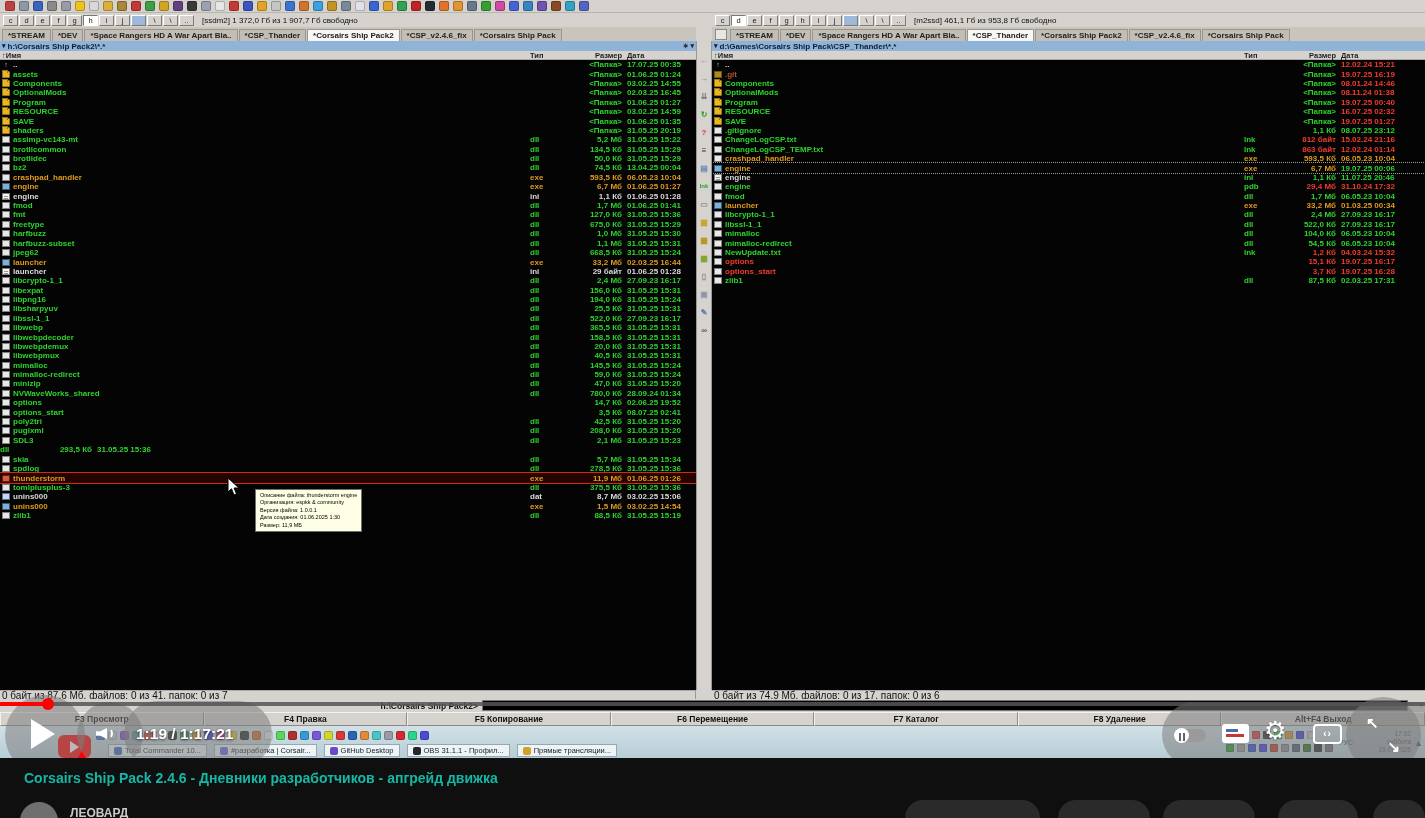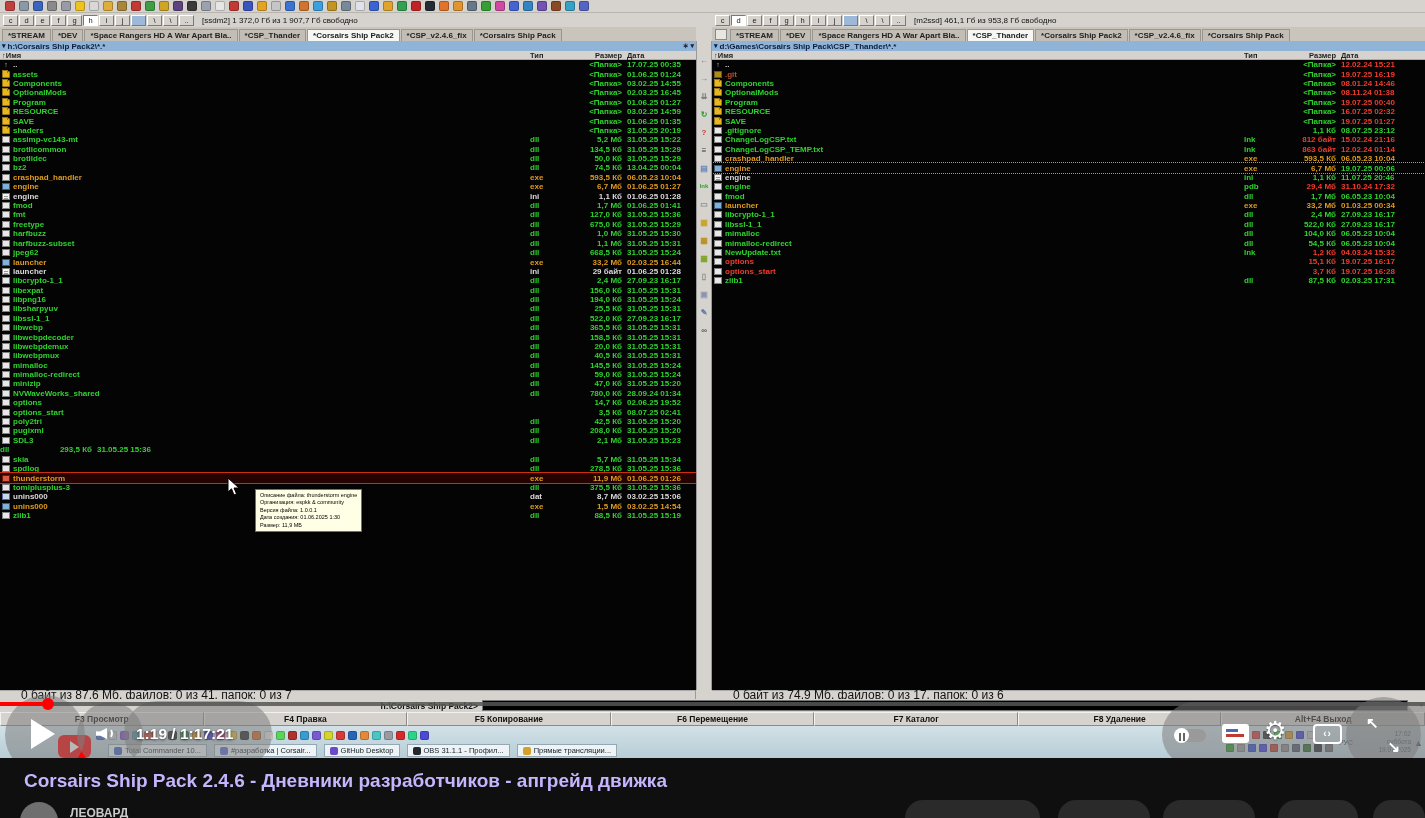--- a/index.html
+++ b/index.html
@@ -62,22 +62,22 @@
   .ic.file{background:#e8e8e8;border:1px solid #808080;}
   .ic.ini{background:#f4f4f4;border:1px solid #808080;}
   .ic.ini:before{content:"";position:absolute;left:1px;top:2px;width:4px;height:1px;background:#999;box-shadow:0 2px 0 #999;}
   .ic.exe{background:#7fb0d8;border:1px solid #3a5a7a;}
   .ic.exe-red{background:#d85a40;border:1px solid #701808;}
   .ic.dat{background:#c8d8f0;border:1px solid #5868a0;}
   .ic.up{border:none;color:#cfcfcf;font-size:7px;line-height:7px;text-align:center;}
   #midbar{position:absolute;left:696px;top:41px;width:16px;height:649px;background:#d6d3ce;
           border-left:1px solid #999;border-right:1px solid #999;display:flex;flex-direction:column;align-items:center;padding-top:14px;}
   .mi{width:13px;height:11px;margin-bottom:7px;font-size:8px;font-weight:bold;text-align:center;line-height:11px;flex:none;}
-  .statusbar{position:absolute;top:690px;height:9px;background:#d6d3ce;font-size:12px;color:#111;
-             padding-left:21px;border-top:1px solid #aaa;line-height:9px;}
+  .statusbar{position:absolute;top:690px;height:9px;background:#d6d3ce;font-size:10px;color:#111;
+             padding-left:2px;border-top:1px solid #aaa;line-height:9px;}
   .statusbar.l{left:0;width:696px;border-right:1px solid #999;}
   .statusbar.r{left:712px;width:713px;}
   #cmdrow{position:absolute;left:0;top:699px;width:1425px;height:13px;background:#d6d3ce;}
   #cmdlabel{position:absolute;left:0;top:2px;width:478px;text-align:right;font-size:8.5px;font-weight:bold;color:#111;}
   #cmdinput{position:absolute;left:482px;top:1px;width:926px;height:11px;background:#000;border:1px solid #777;}
   #cmdcaret{position:absolute;right:2px;top:2px;font-size:7px;color:#444;}
   #fkeys{position:absolute;left:0;top:712px;width:1425px;height:14px;display:flex;}
   .fk{flex:1;background:#d6d3ce;border:1px solid;border-color:#f4f2ee #8a8a8a #8a8a8a #f4f2ee;
       font-size:8.5px;font-weight:bold;color:#111;text-align:center;line-height:12px;}
   
@@ -127,21 +127,21 @@
   #cc-icon:before{content:"";position:absolute;left:4px;top:5px;width:12px;height:2.5px;background:#4a6ab0;}
   #cc-icon:after{content:"";position:absolute;left:4px;top:10px;width:18px;height:2.5px;background:#c03a30;}
   #gear-icon{left:1264px;top:716px;font-size:25px;color:#fff;text-shadow:0 1px 2px rgba(0,0,0,.4);}
   #theater-icon{left:1313px;top:724px;width:29px;height:20px;border:2.5px solid #fff;border-radius:4px;
                 color:#fff;font-size:10px;font-weight:bold;text-align:center;line-height:15px;letter-spacing:1px;}
   #fs-icon{left:1364px;top:716px;width:38px;height:38px;color:#fff;font-size:15px;font-weight:bold;}
   #fs-icon .a1{position:absolute;left:2px;top:-2px;}
   #fs-icon .a2{position:absolute;right:2px;bottom:-2px;}
   
   #below{position:absolute;left:0;top:758px;width:1425px;height:60px;background:#0f0f0f;}
-  #vtitle{position:absolute;left:24px;top:12px;font-size:19px;font-weight:bold;color:#c4b5fd;white-space:nowrap;}
+  #vtitle{position:absolute;left:24px;top:12px;font-size:14px;font-weight:bold;color:#14b8a6;white-space:nowrap;}
   #avatar{position:absolute;left:20px;top:44px;width:38px;height:38px;border-radius:50%;background:#6f6f6f;}
   #channel-name{position:absolute;left:70px;top:48px;font-size:12px;font-weight:bold;color:#c9c9c9;}
   .pill{position:absolute;top:42px;height:36px;border-radius:18px;background:#2a2a2a;}
 </style>
 </head>
 <body>
 
 <div id="stage">
   <div id="video">
 

